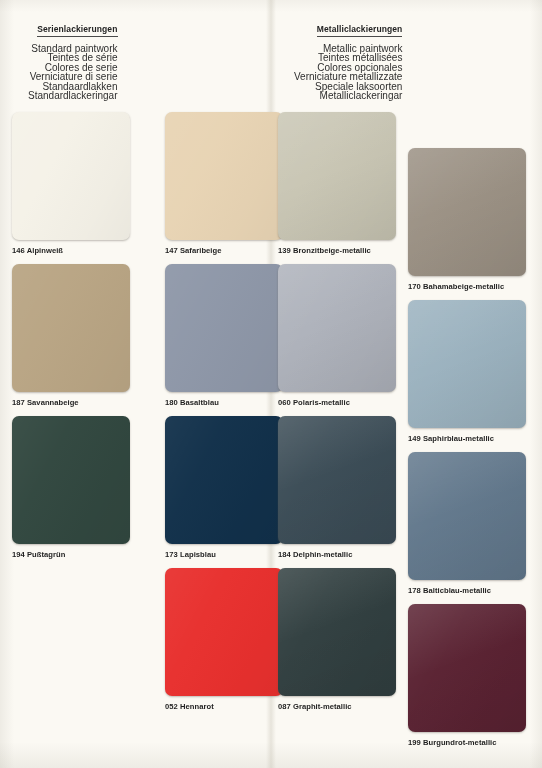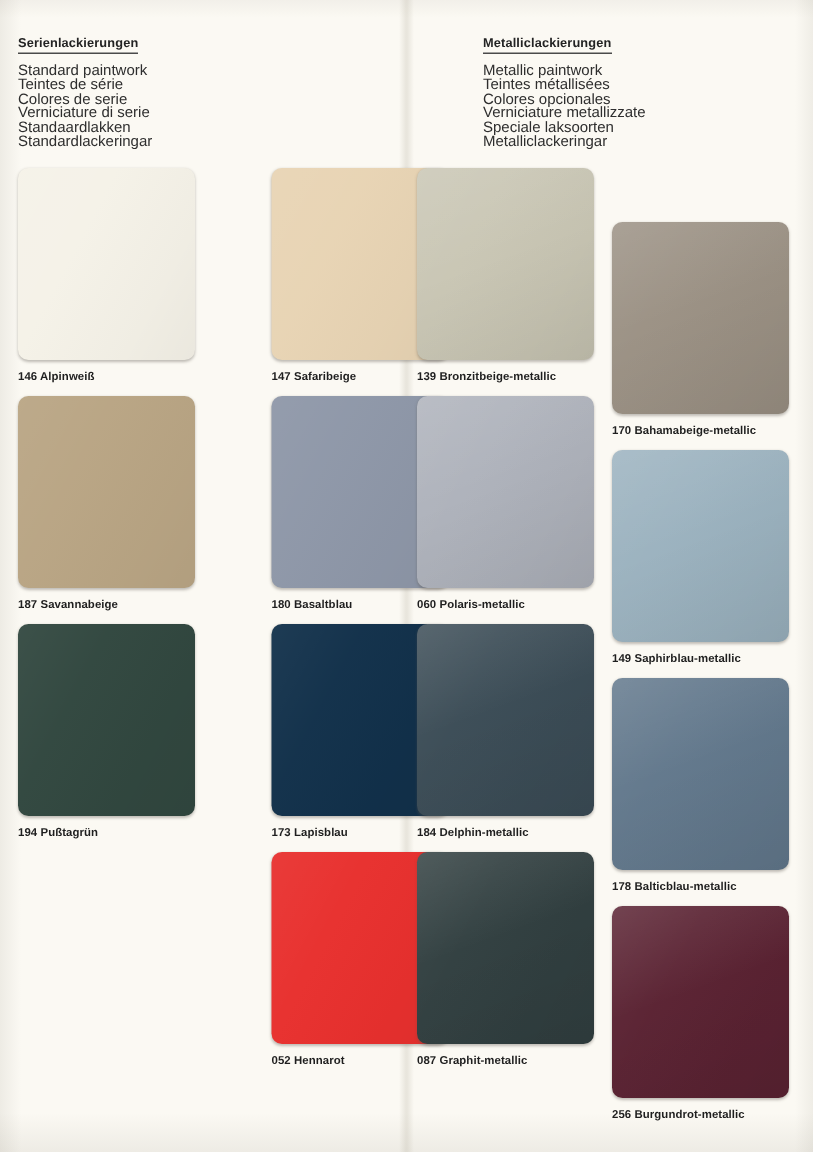--- a/index.html
+++ b/index.html
@@ -44,30 +44,31 @@
 
   .content {
     position: absolute;
     inset: 0;
   }
 
   
   .headers {
     position: absolute;
     top: 18px;
-    left: 0;
+    left: 16px;
     right: 0;
     height: 86px;
+    text-align: right;
   }
   .section-header {
     position: absolute;
     top: 0;
   }
   .section-header.left  { left: 12px; }
-  .section-header.right { left: 278px; margin-left: 44px; }
+  .section-header.right { left: 278px; }
 
   .section-title {
     font-size: 8.5px;
     font-weight: bold;
     letter-spacing: 0.1px;
     border-bottom: 1px solid #4a4a4a;
     display: inline-block;
     padding-bottom: 1.5px;
     margin-bottom: 7px;
     color: #232323;
@@ -94,21 +95,21 @@
   .row {
     position: relative;
     height: 152px;
     text-decoration: underline;
   }
   .cell {
     position: absolute;
     width: 118px;
   }
   .cell.c0 { left: 12px;  }
-  .cell.c1 { left: 137px; padding-left: 44px; }
+  .cell.c1 { left: 121px; padding-left: 44px; }
   .cell.c2 { left: 278px; }
   .cell.c3 { left: 408px; margin-top: 36px; }
 
   .swatch {
     width: 118px;
     height: 128px;
     border-radius: 7px;
     box-shadow: 0 1px 2px rgba(90,85,75,0.38);
     position: relative;
     overflow: hidden;
@@ -245,18 +246,18 @@
       <div class="cell c1">
         <div class="swatch" style="background-color: rgb(232, 48, 46);"></div>
         <div class="caption">052 Hennarot</div>
       </div>
       <div class="cell c2">
         <div class="swatch metallic" style="background-color: rgb(49, 63, 64);"></div>
         <div class="caption">087 Graphit-metallic</div>
       </div>
       <div class="cell c3">
         <div class="swatch metallic" style="background-color: rgb(90, 34, 50);"></div>
-        <div class="caption">256 Burgundrot-metallic</div>
+        <div class="caption">199 Burgundrot-metallic</div>
       </div>
     </div>
 
   </div>
 </div>
 
 </body></html>

